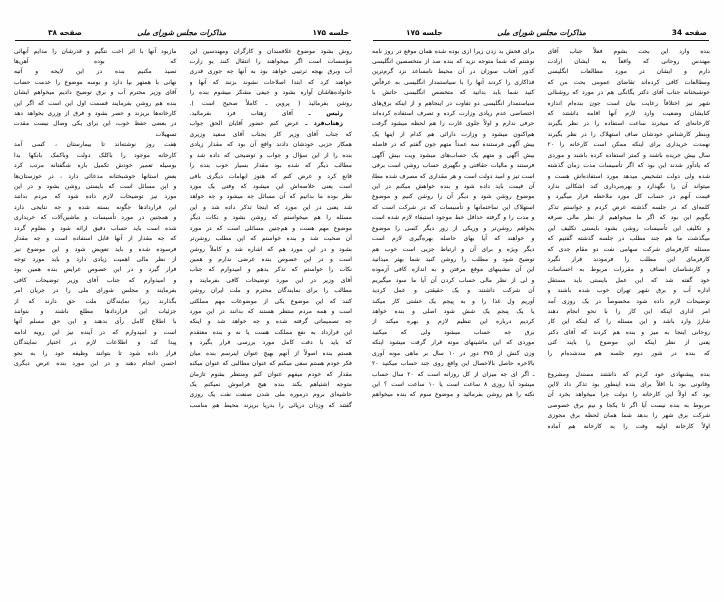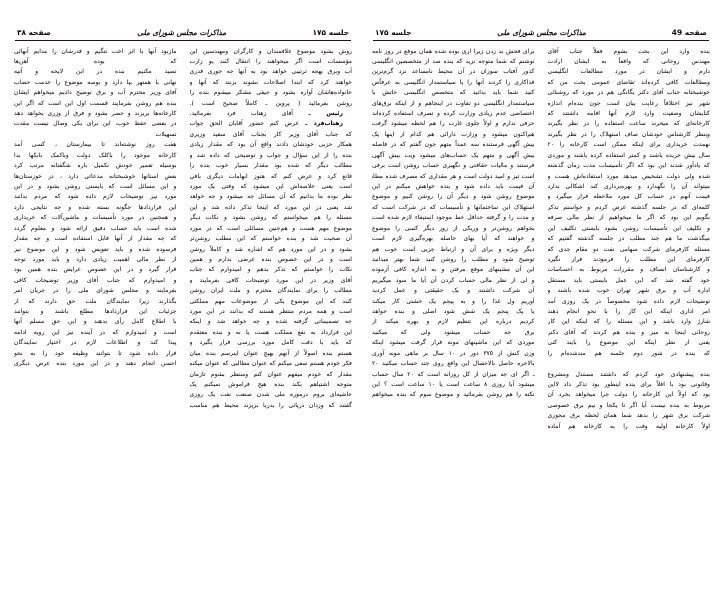--- a/index.html
+++ b/index.html
@@ -42,21 +42,21 @@
     display: flex;
     align-items: flex-end;
     justify-content: space-between;
     height: 16px;
     font-size: 7.4px;
     font-weight: bold;
     letter-spacing: .2px;
     color: #0e0b0a;
     padding: 0 3px 1px 3px;
   }
-  .runhead .rh-side { white-space: nowrap; }
+  .runhead .rh-side { white-space: nowrap; margin-left: 31px; }
   .runhead .rh-center {
     white-space: nowrap;
     transform: translateY(-0.5px);
     font-style: italic;
   }
   .rule {
     height: 0;
     border-top: 1.4px solid #1a1613;
     margin: 1.5px 1px 5px 1px;
   }
@@ -109,21 +109,21 @@
     pointer-events: none;
   }
 </style>
 </head>
 <body>
 
 <div class="spread">
 
   <div class="page left-page">
     <div class="runhead">
-      <div class="rh-side">صفحه 49</div>
+      <div class="rh-side">صفحه 34</div>
       <div class="rh-center">مذاکرات مجلس شورای ملی</div>
       <div class="rh-side">جلسه ۱۷۵</div>
     </div>
     <div class="rule"></div>
     <div class="cols">
       <div class="col">
         <div class="ptext">
             <span class="ln">بنده وارد این بحث بشوم فعلاً جناب آقای</span>
             <span class="ln">مهندس روحانی که واقعاً به ایشان ارادت</span>
             <span class="ln">دارم و ایشان در مورد مطالعات انگلیسی</span>

